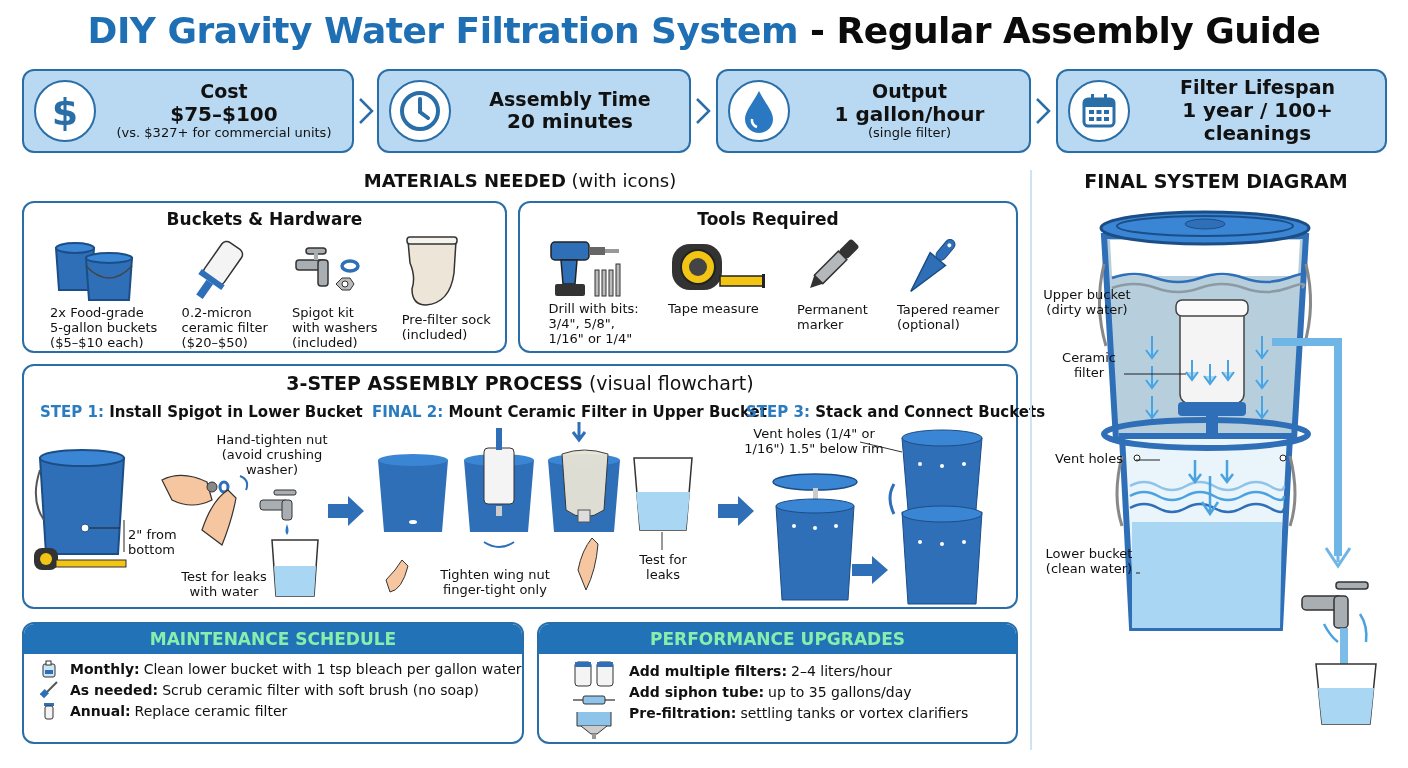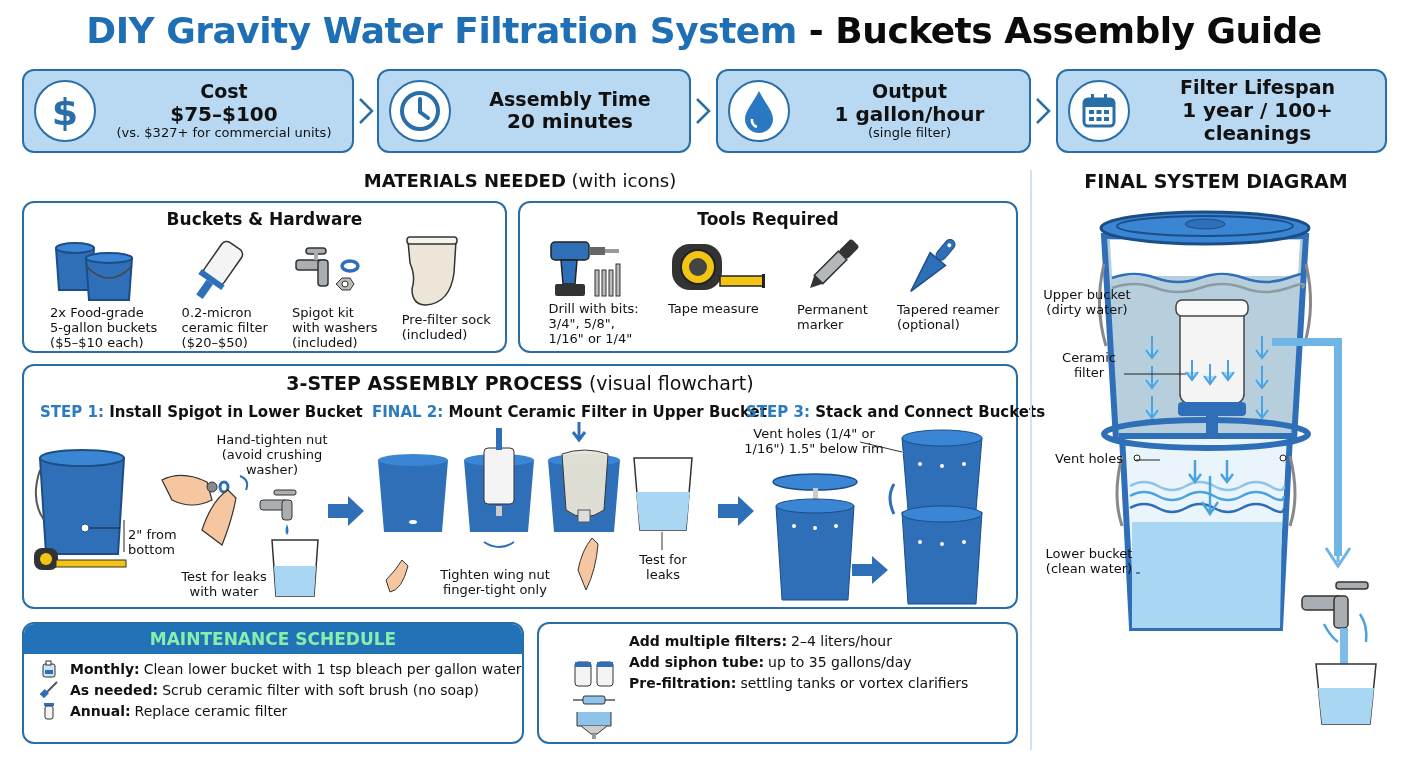--- a/index.html
+++ b/index.html
@@ -37,21 +37,21 @@
   .bar-card .row b { margin-right: 4px; }
   .bar-card .row .ri { width: 22px; height: 20px; margin-right: 10px; display: flex; align-items: center; justify-content: center; }
 
   .divider { position: absolute; left: 1030px; top: 170px; width: 2px; height: 580px; background: #cfe3f3; }
   .diag-label { position: absolute; font-size: 13px; line-height: 1.15; text-align: center; }
 </style>
 </head>
 <body>
 
 <div class="title">
-  <span class="blue">DIY Gravity Water Filtration System</span><span class="black"> - Buckets Assembly Guide</span>
+  <span class="blue">DIY Gravity Water Filtration System</span><span class="black"> - Regular Assembly Guide</span>
 </div>
 
 <div class="stat" style="left:22px;width:332px;">
   <div class="ico">
     <svg width="40" height="44" viewBox="0 0 40 44">
         <text x="20" y="36" text-anchor="middle" font-size="38" font-weight="bold" fill="#2a6ea8" font-family="DejaVu Sans, sans-serif">$</text>
       </svg>
   </div>
   <div class="txt">
     <div class="l1">Cost</div>
@@ -370,20 +370,21 @@
             <rect x="2" y="4" width="8" height="13" rx="2" fill="#f4f4f4" stroke="#333"></rect>
           </svg>
         </span>
       <b>Annual:</b>
         <span>Replace ceramic filter</span>
     </div>
   </div>
 </div>
 
 <div class="bar-card" style="left:537px;top:622px;width:481px;height:122px;">
+  <div class="hdr">PERFORMANCE UPGRADES</div>
   <div style="position:absolute;left:34px;top:36px;">
     <svg width="44" height="80" viewBox="0 0 44 80">
       <g>
           <rect x="2" y="2" width="16" height="24" rx="3" fill="#f4f4f4" stroke="#333"></rect>
           <rect x="2" y="2" width="16" height="5" fill="#2f6fb8"></rect>
           <rect x="24" y="2" width="16" height="24" rx="3" fill="#f4f4f4" stroke="#333"></rect>
           <rect x="24" y="2" width="16" height="5" fill="#2f6fb8"></rect>
         </g>
       <g>
           <line x1="0" y1="40" x2="42" y2="40" stroke="#555" stroke-width="1.5"></line>

